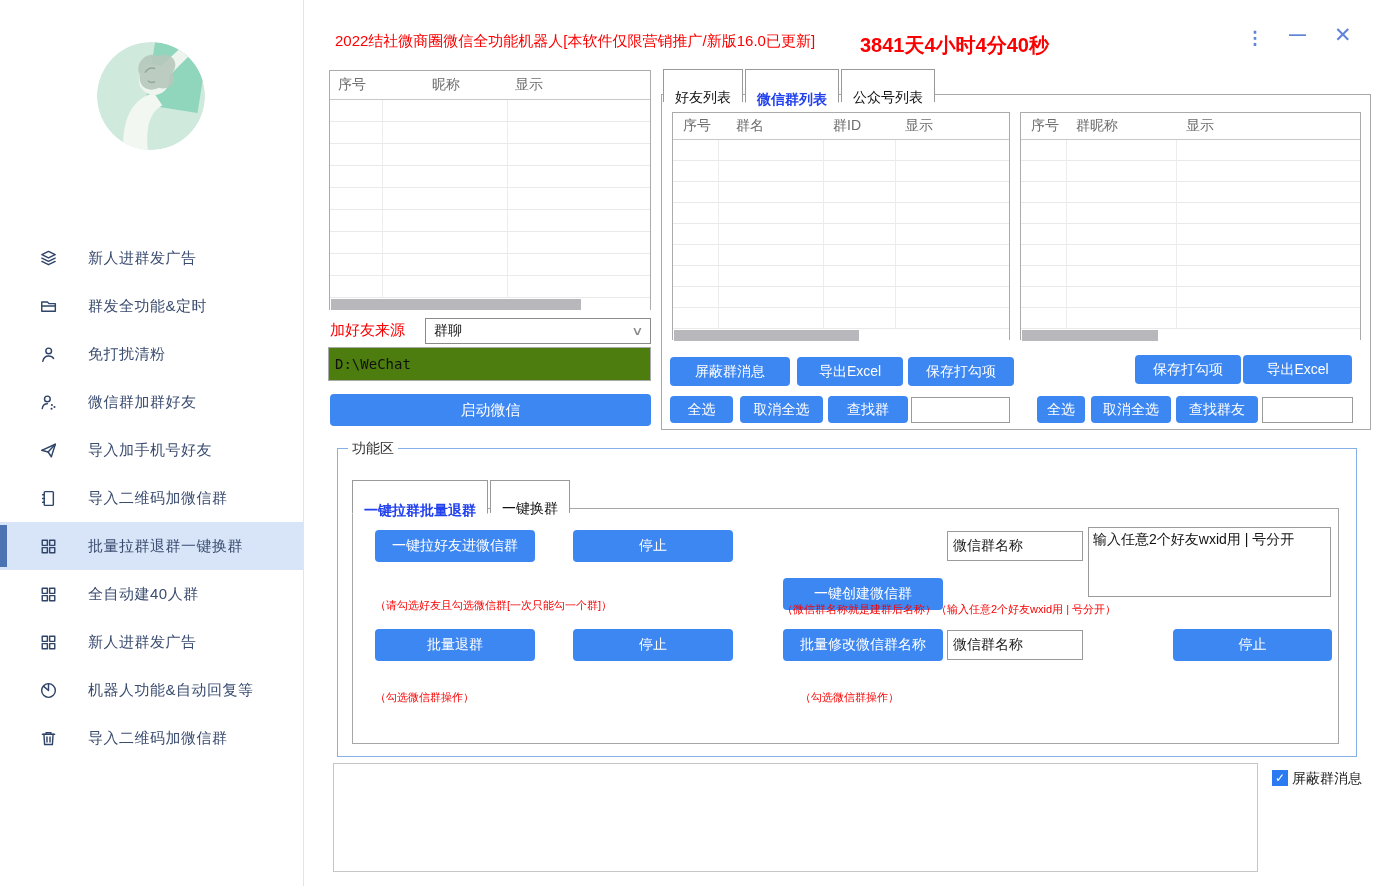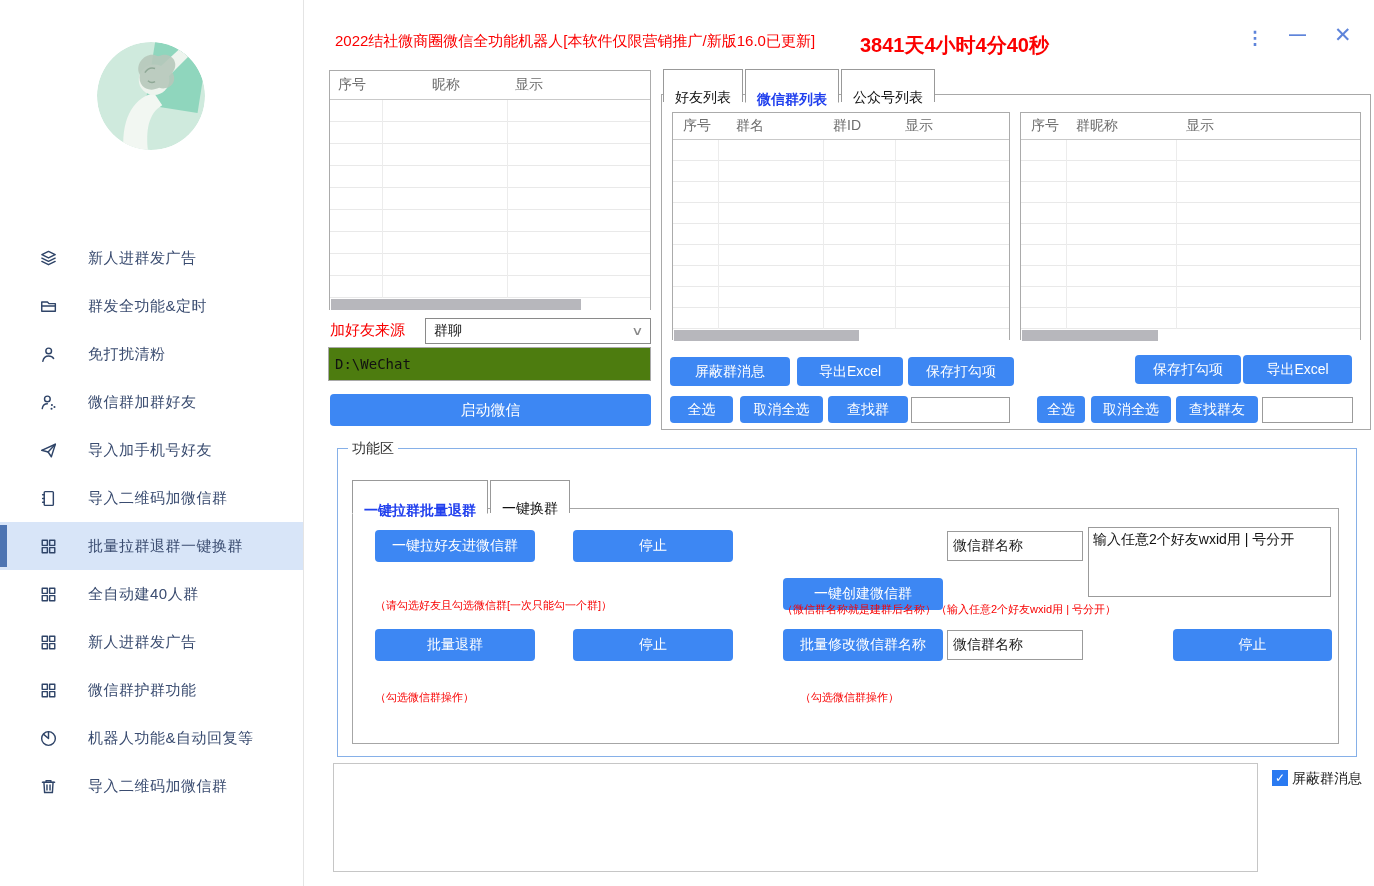--- a/index.html
+++ b/index.html
@@ -190,31 +190,20 @@
               <rect x="11.2" y="3.4" width="5.4" height="5.4"></rect>
               <rect x="3.4" y="11.2" width="5.4" height="5.4"></rect>
               <rect x="11.2" y="11.2" width="5.4" height="5.4"></rect>
             </svg>
           </span>
           <span class="mi-label">新人进群发广告</span>
         </div>
         <div class="menu-item">
           <span class="mi-icon">
             <svg viewBox="0 0 20 20">
-              <rect x="3.4" y="3.4" width="5.4" height="5.4"></rect>
-              <rect x="11.2" y="3.4" width="5.4" height="5.4"></rect>
-              <rect x="3.4" y="11.2" width="5.4" height="5.4"></rect>
-              <rect x="11.2" y="11.2" width="5.4" height="5.4"></rect>
-            </svg>
-          </span>
-          <span class="mi-label">微信群护群功能</span>
-        </div>
-        <div class="menu-item">
-          <span class="mi-icon">
-            <svg viewBox="0 0 20 20">
               <circle cx="10" cy="10" r="7.2"></circle>
               <path d="M10 10V2.8M10 10 4.6 5.4"></path>
             </svg>
           </span>
           <span class="mi-label">机器人功能&amp;自动回复等</span>
         </div>
         <div class="menu-item">
           <span class="mi-icon">
             <svg viewBox="0 0 20 20">
               <path d="M3.6 5.6h12.8"></path>

